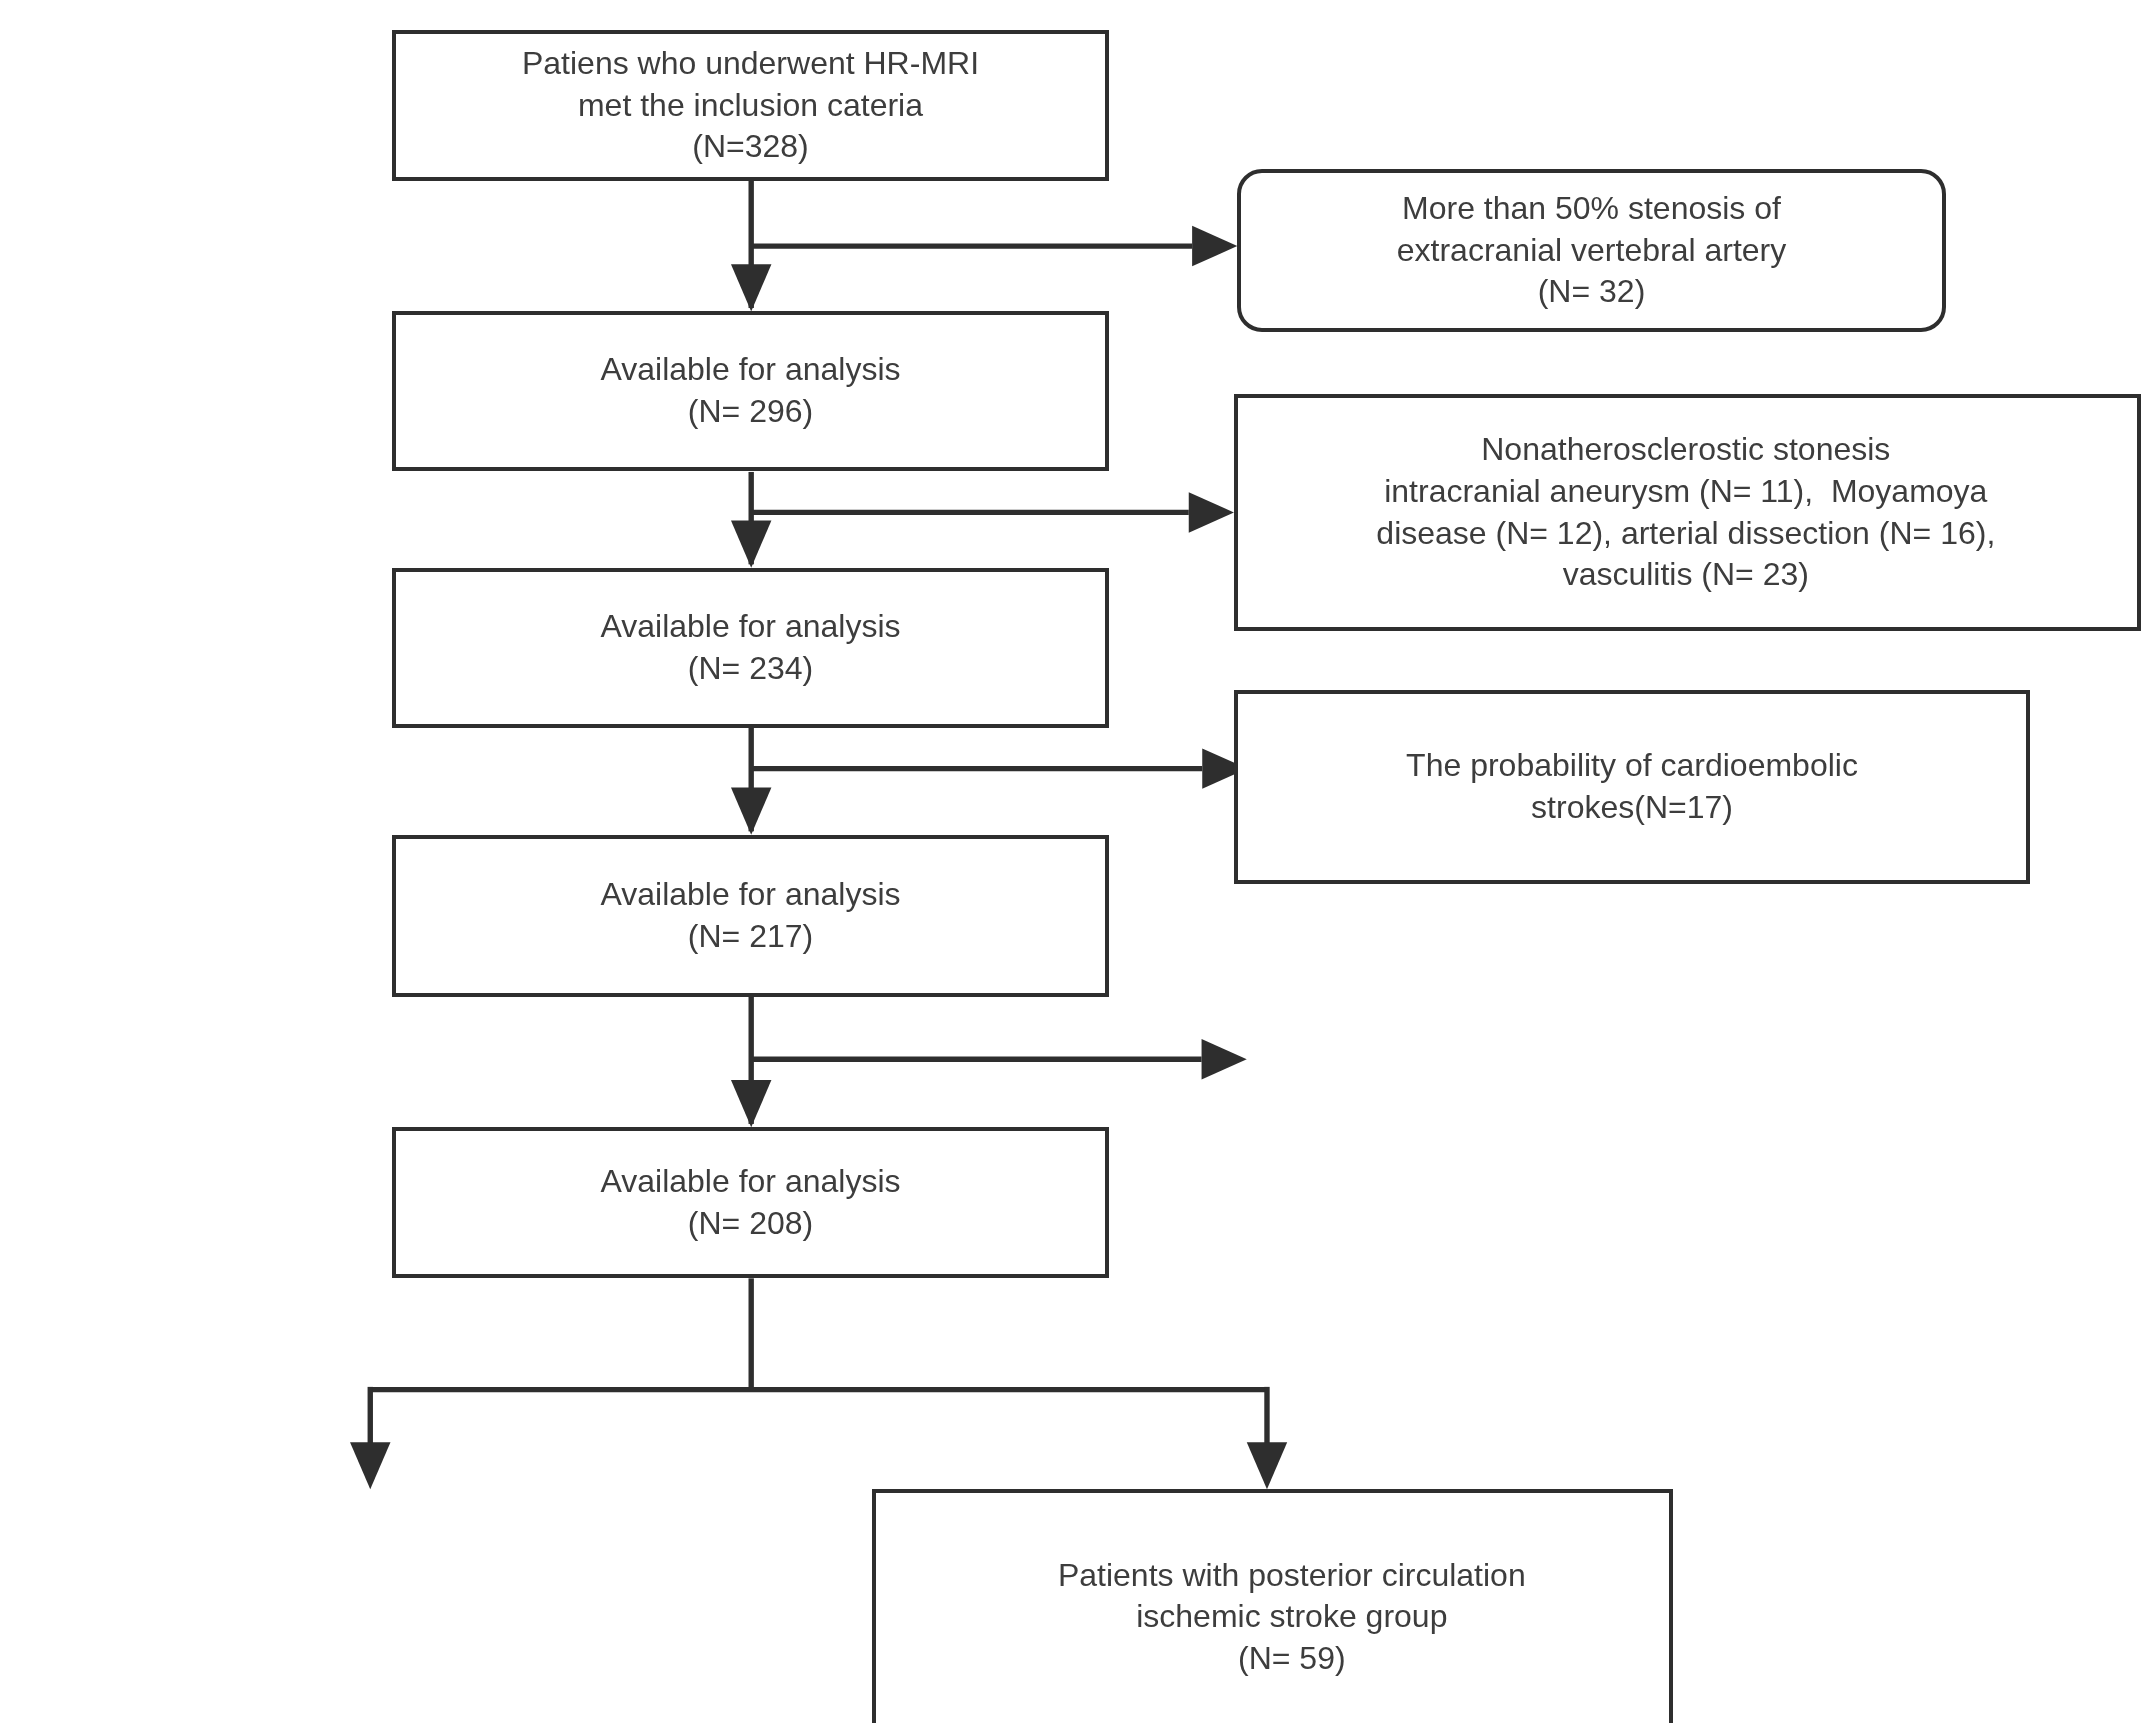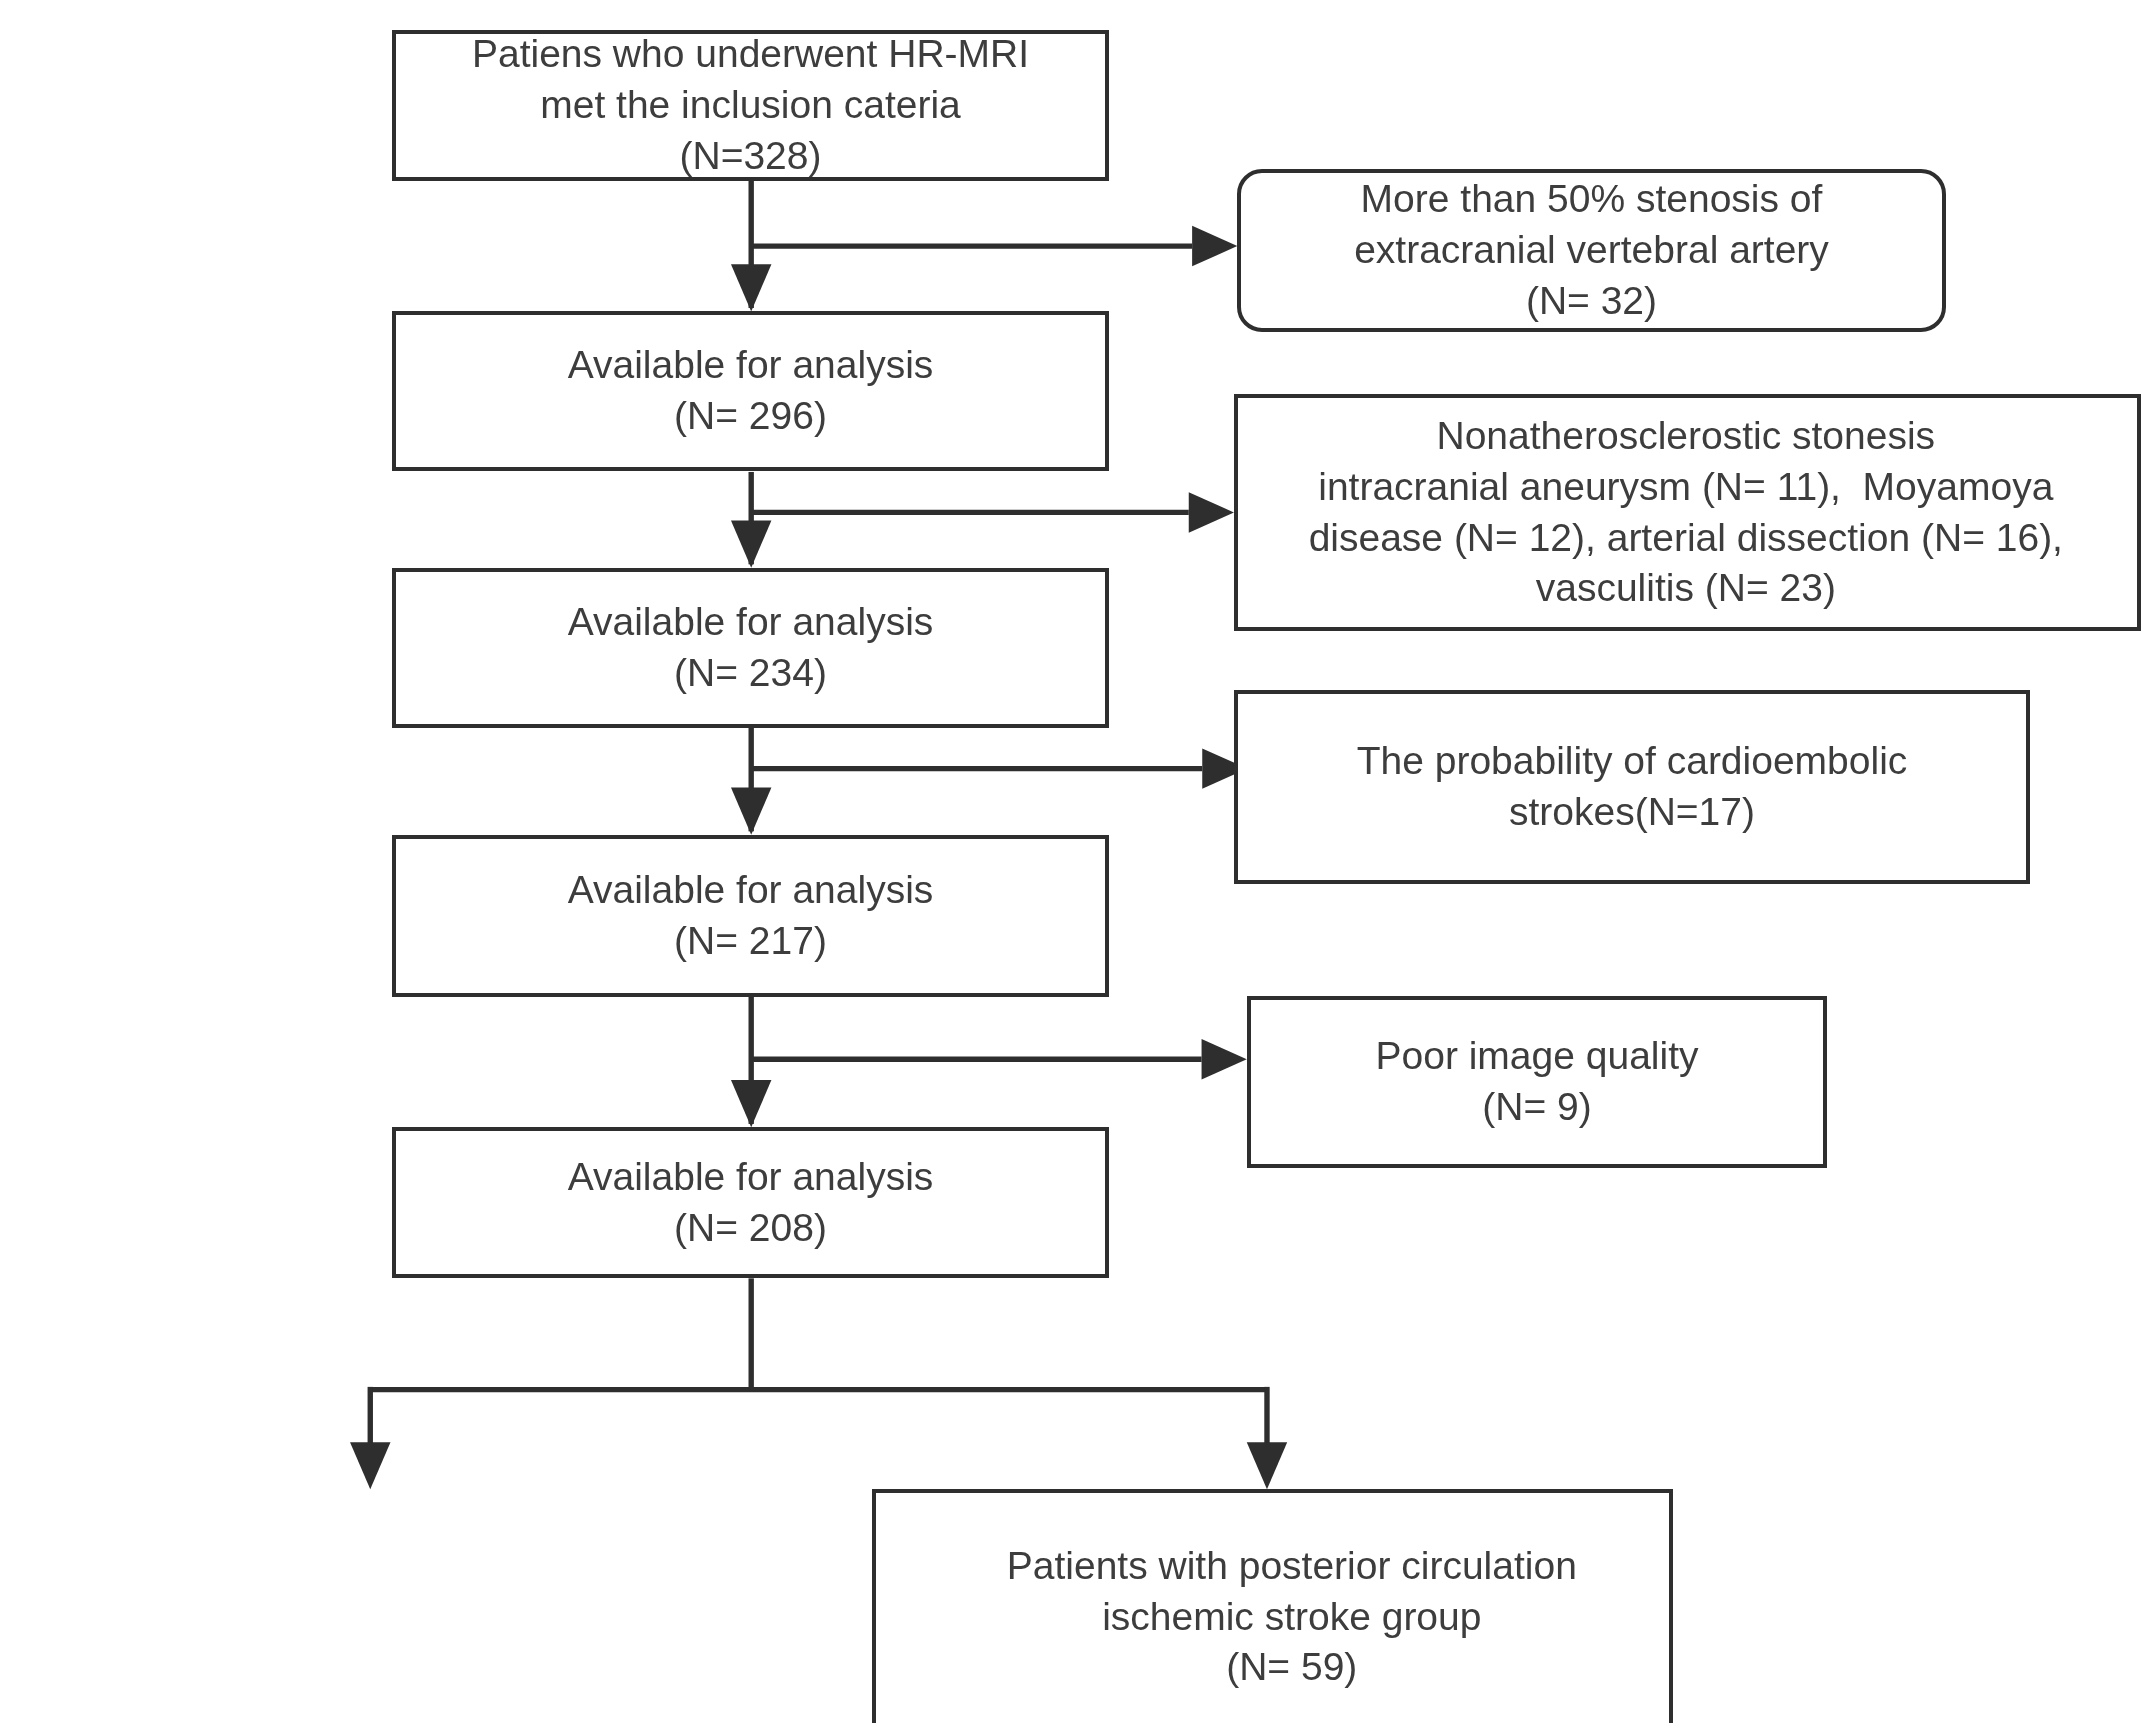--- a/index.html
+++ b/index.html
@@ -25,21 +25,21 @@
   .node {
     position: absolute;
     box-sizing: border-box;
     background: #ffffff;
     border: 4.7px solid #2e2e2e;
     display: flex;
     align-items: center;
     justify-content: center;
     text-align: center;
     color: #3d3d3d;
-    font-size: 39px;
+    font-size: 32px;
     line-height: 1.3;
     padding: 2.7px 9.4px;
   }
   .node .node-text {
     white-space: pre-wrap;
   }
   .edge-line {
     stroke: #2e2e2e;
     stroke-width: 8;
     fill: none;
@@ -134,24 +134,20 @@
   <div class="node" style="left:1234px; top:690px; width:796px; height:194px;">
     <span class="node-text">The probability of cardioembolic
 strokes(N=17)</span>
   </div>
 
   <div class="node" style="left:392px; top:835px; width:717px; height:162px;">
     <span class="node-text">Available for analysis
 (N= 217)</span>
   </div>
 
-  <div class="node" style="left:1247px; top:996px; width:580px; height:172px;">
-    <span class="node-text">Poor image quality
-(N= 9)</span>
-  </div>
 
   <div class="node" style="left:392px; top:1127px; width:717px; height:151px;">
     <span class="node-text">Available for analysis
 (N= 208)</span>
   </div>
 
 
   <div class="node" style="left:872px; top:1489px; width:801px; height:256px;padding-left:48px;">
     <span class="node-text">Patients with posterior circulation
 ischemic stroke group

